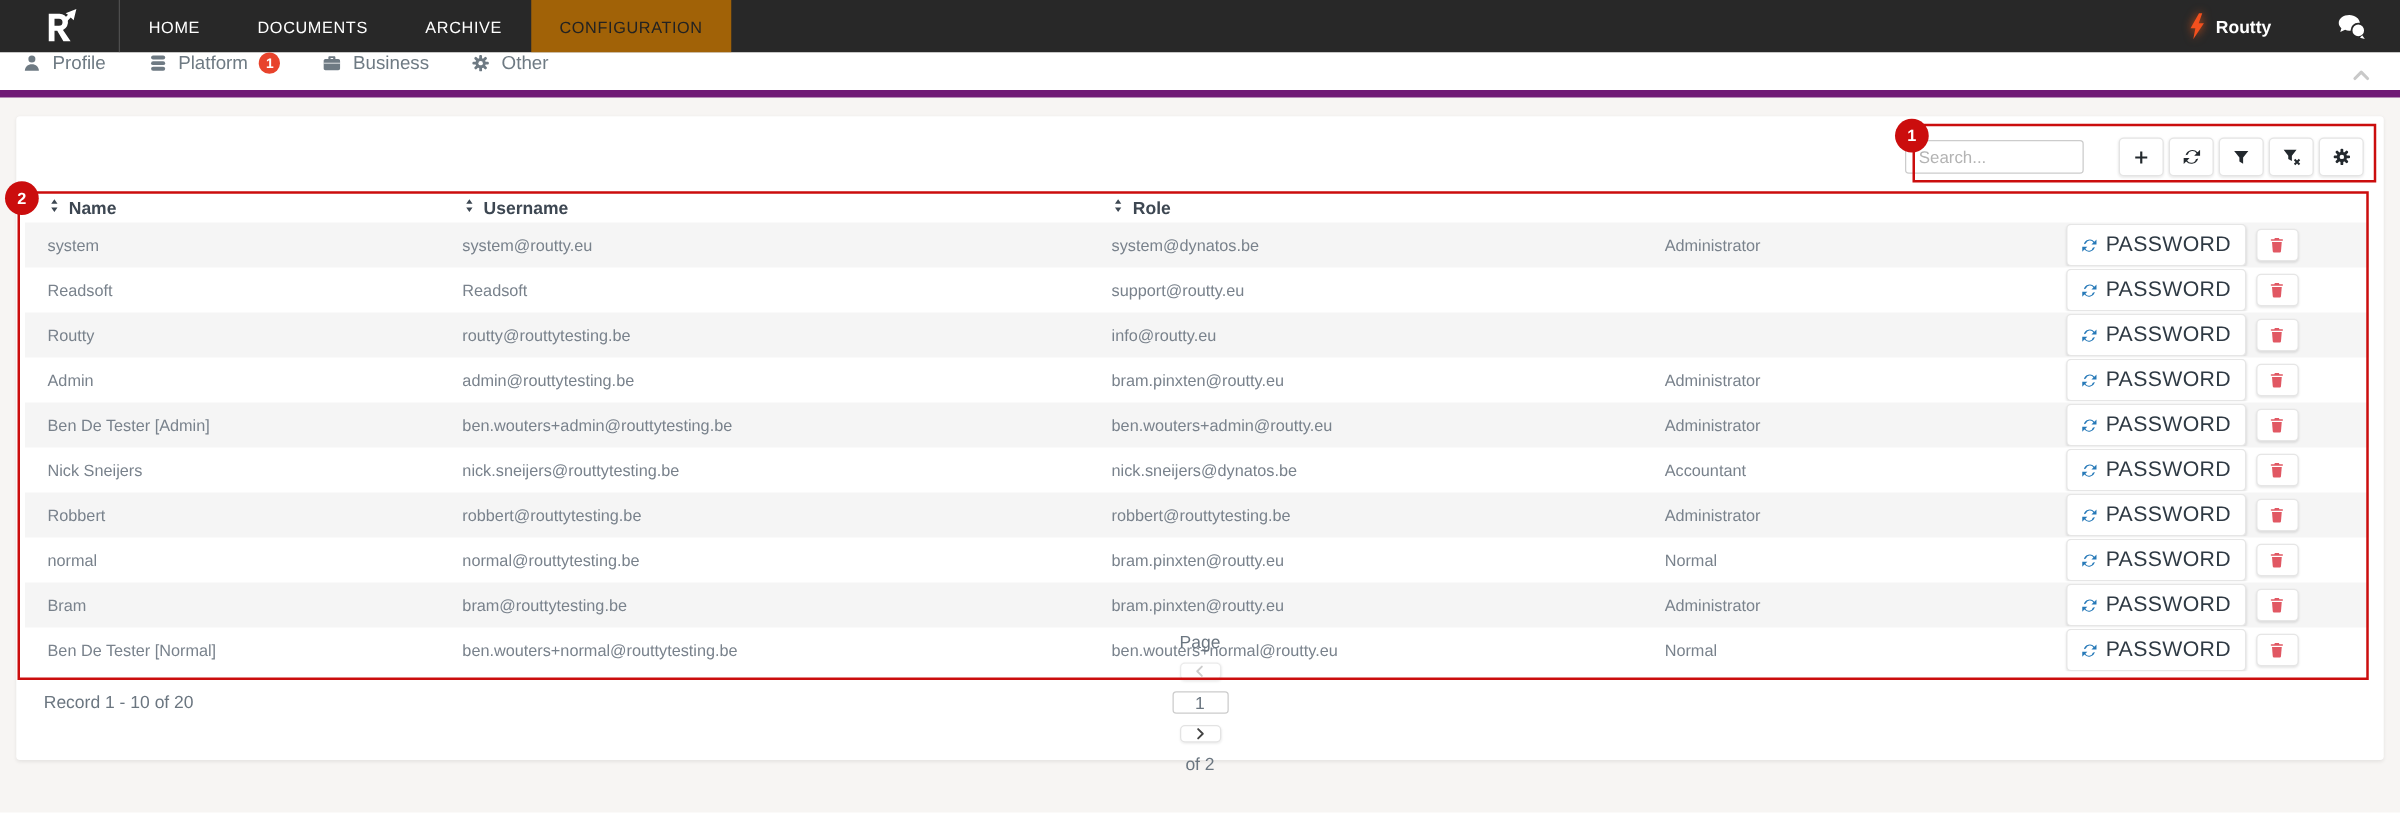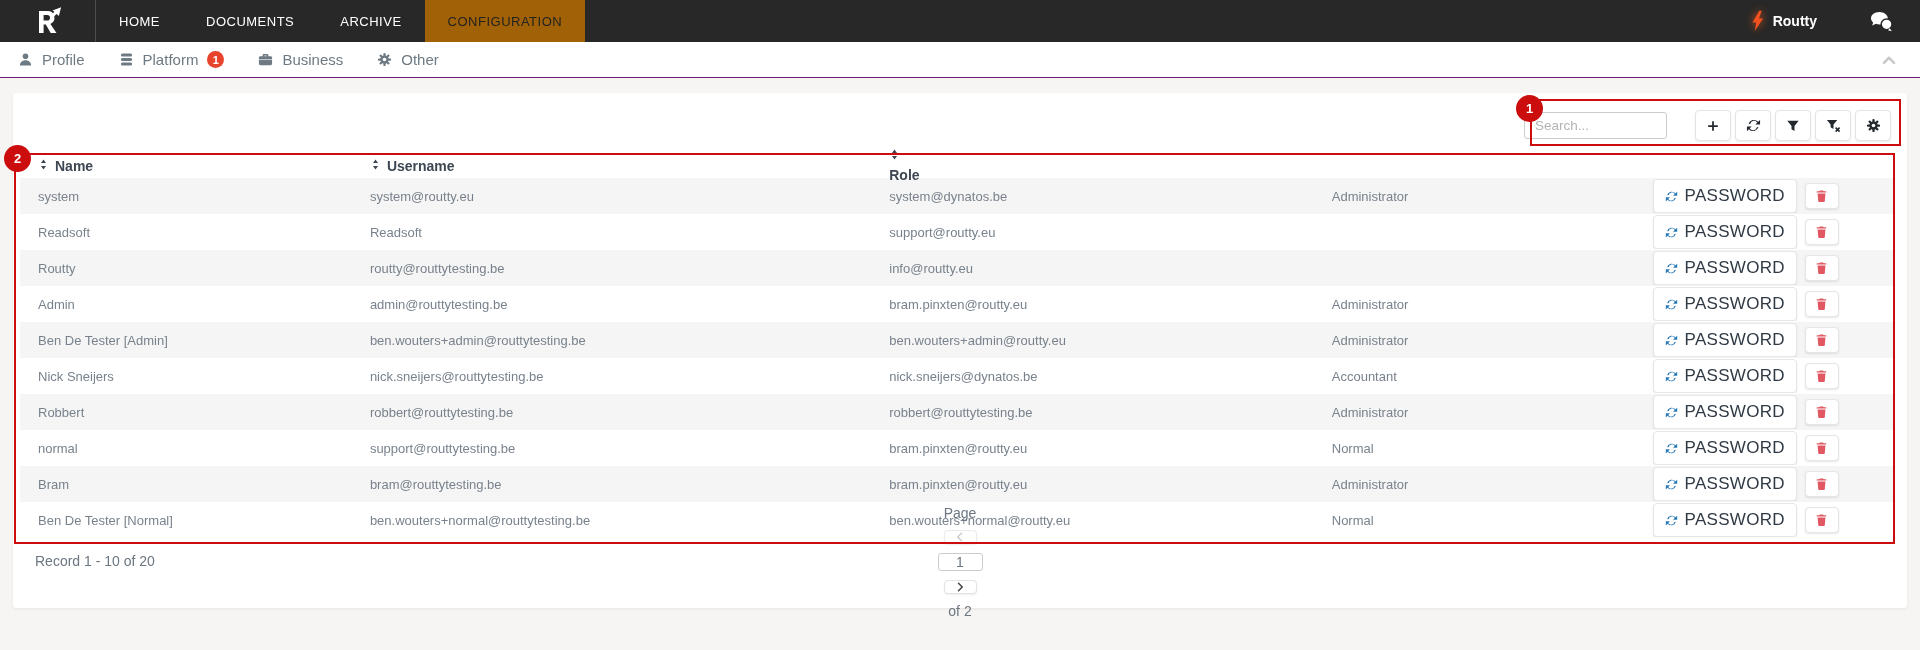--- a/index.html
+++ b/index.html
@@ -12,21 +12,21 @@
   .logo-box { width:96px; display:flex; align-items:center; justify-content:center; border-right:1px solid #4d4d4d; }
   .nav-tabs { display:flex; align-items:stretch; }
   .nav-tab { display:flex; align-items:center; padding:0 23px; color:#fff; font-size:13px; font-weight:normal; letter-spacing:.5px; cursor:pointer; }
   .nav-tab.active { background:#a16207; color:#222; }
   .nav-spacer { flex:1; }
   .nav-right { display:flex; align-items:center; padding-right:26px; }
   .bolt { filter:drop-shadow(0 0 4px rgba(255,90,20,.75)); margin-right:8px; }
   .brand { color:#fff; font-size:14px; font-weight:bold; margin-right:52px; }
 
   
-  .subnav { position:absolute; top:42px; left:0; right:0; height:36px; background:#fff; border-bottom:1px solid #701a75; display:flex; align-items:center; padding-left:18px; gap:34px; }
+  .subnav { position:absolute; top:42px; left:0; right:0; height:36px; background:#fff; border-bottom:6px solid #701a75; display:flex; align-items:flex-start; padding-left:18px; gap:34px; }
   .subnav-item { display:flex; align-items:center; gap:9px; color:#6e7a83; font-size:15px; cursor:pointer; }
   .badge { background:var(--badge-red,#e8432c); color:#fff; font-size:11px; font-weight:bold; min-width:17px; height:17px; border-radius:50%; display:flex; align-items:center; justify-content:center; }
   .collapse-btn { position:absolute; right:22px; top:9px; cursor:pointer; }
 
   
   .card { position:absolute; left:13px; top:93px; width:1894px; height:515px; background:#fff; border-radius:3px; box-shadow:0 1px 3px rgba(0,0,0,.07); }
 
   
   .toolbar { position:absolute; top:17px; right:16px; display:flex; align-items:center; }
   .search-input { width:143px; height:27px; border:1px solid #ccc; border-radius:3px; padding:0 10px; font-size:13.5px; color:#555; outline:none; margin-right:24px; font-family:"Liberation Sans",sans-serif; }
@@ -36,21 +36,21 @@
   
   .table-area { position:absolute; top:60px; left:7px; right:12px; }
   .t-head { display:flex; height:25px; align-items:center; }
   .th { display:flex; gap:6px; font-size:14px; font-weight:bold; color:#3d4752; padding-left:18px; cursor:pointer; }
   .t-row { display:flex; height:36px; align-items:center; }
   .t-row:nth-of-type(odd) { background:#f5f5f5; }
   .td { font-size:13px; color:#79828c; padding-left:18px; white-space:nowrap; overflow:hidden; }
   .c-name  { width:17.7%; }
   .c-user  { width:27.7%; }
   .c-email { width:23.6%; }
-  .c-role  { width:17.0%;flex-direction:column; }
+  .c-role  { width:17.0%; }
   .c-actions { width:14.0%; display:flex; align-items:center; gap:8px; padding-left:20px; }
   .btn { background:#fff; border:1px solid #e6e6e6; border-radius:4px; box-shadow:0 1px 2px rgba(0,0,0,.1); cursor:pointer; display:flex; align-items:center; }
   .pw-btn { height:34px; padding:0 11px; gap:7px; font-size:17px; letter-spacing:.3px; color:#2f3a44; font-family:"Liberation Sans",sans-serif; }
   .pw-btn svg { color:var(--refresh-blue,#2679b8); }
   .trash-btn { height:26px; width:34px; justify-content:center; color:var(--trash-red,#e15863); }
 
   
   .record { position:absolute; left:22px; top:460px; font-size:14px; color:#6b7680; }
   .pagination { position:absolute; left:0; right:0; top:452px; height:34px; display:flex; align-items:center; justify-content:center; gap:9px; font-size:14px; color:#6b7680;flex-direction:column; }
   .pg-btn { width:33px; height:33px; background:#fff; border:1px solid #e3e3e3; border-radius:4px; box-shadow:0 1px 2px rgba(0,0,0,.07); display:flex; align-items:center; justify-content:center; cursor:pointer; color:#444; }
@@ -350,21 +350,21 @@
                 <svg width="13" height="14" viewBox="0 0 16 16" fill="currentColor">
                   <path d="M6 1.2h4l.5 1.1h2.8a.75.75 0 0 1 0 1.5H2.7a.75.75 0 0 1 0-1.5h2.8z"></path>
                   <path d="M3.2 5h9.6l-.75 9.2c-.07.77-.72 1.3-1.5 1.3H5.45c-.78 0-1.43-.53-1.5-1.3z"></path>
                 </svg>
               </button>
             </div>
           </div>
 
           <div class="t-row">
             <div class="td c-name">normal</div>
-            <div class="td c-user">support@routtytesting.be</div>
+            <div class="td c-user">normal@routtytesting.be</div>
             <div class="td c-email">bram.pinxten@routty.eu</div>
             <div class="td c-role">Normal</div>
             <div class="td c-actions">
               <button class="btn pw-btn">
                 <svg width="13" height="13" viewBox="0 0 16 16" fill="currentColor">
                   <path d="M2.6 6.6A6 6 0 0 1 12.9 4.1L15 2v5h-5l2-2a4 4 0 0 0-7.4 1z"></path>
                   <path d="M13.4 9.4A6 6 0 0 1 3.1 11.9L1 14V9h5L4 11a4 4 0 0 0 7.4-1z"></path>
                 </svg>
                 <span>PASSWORD</span>
               </button>

